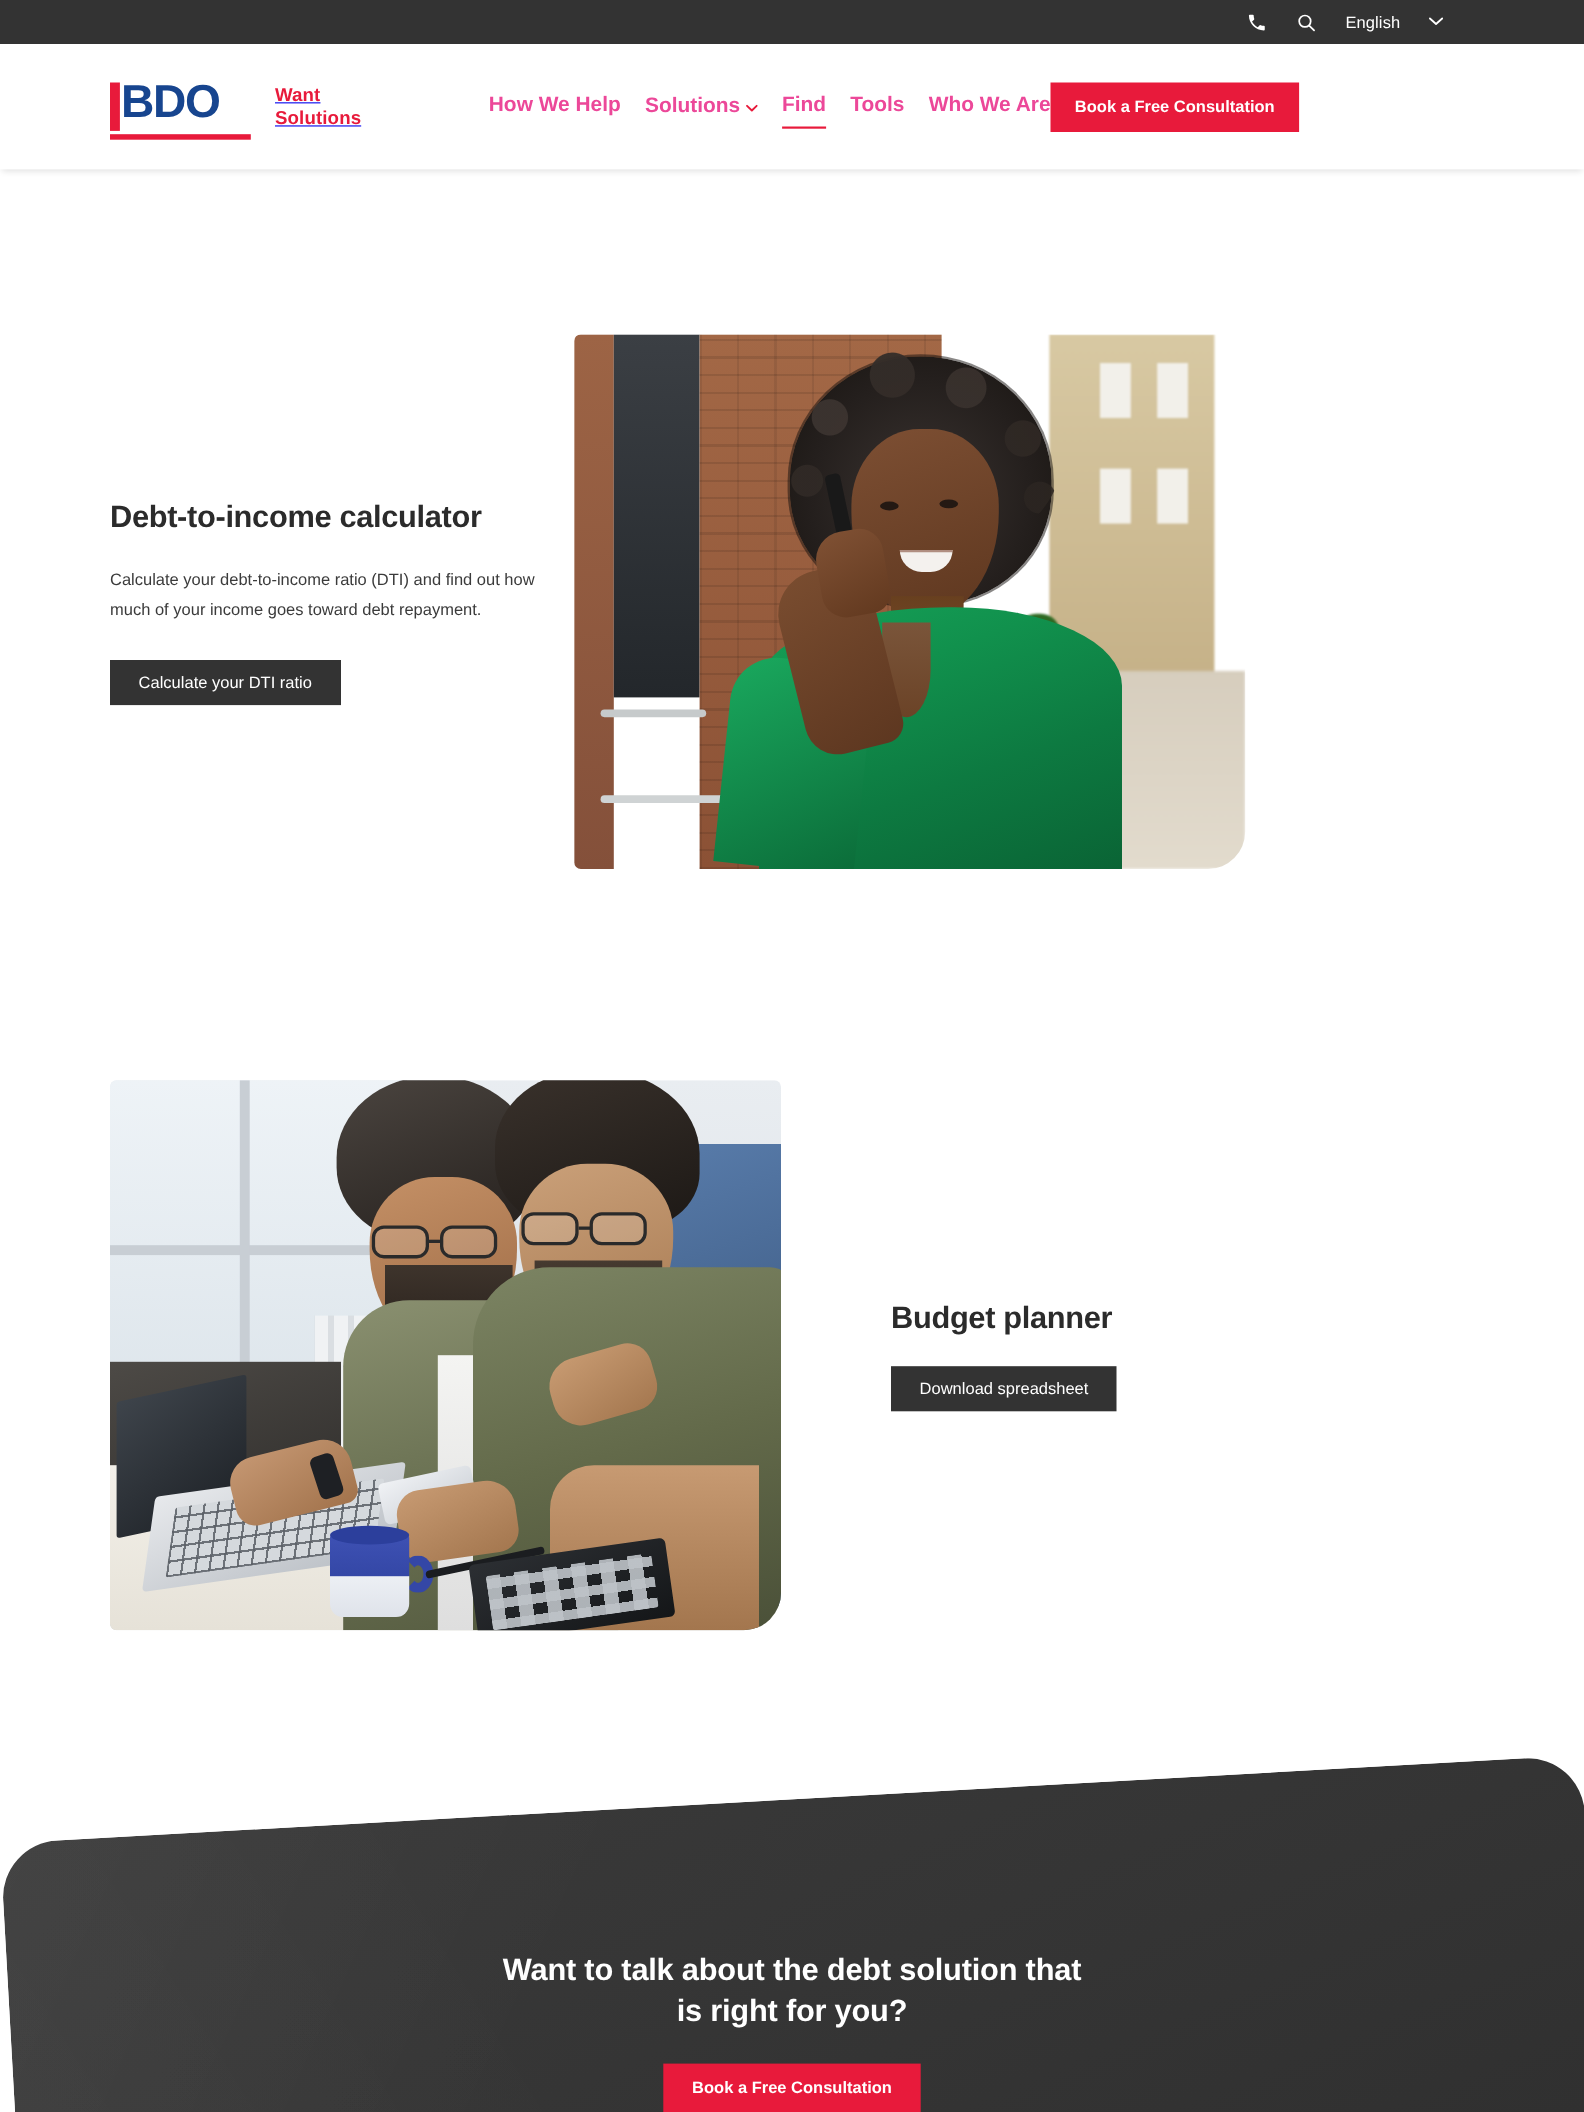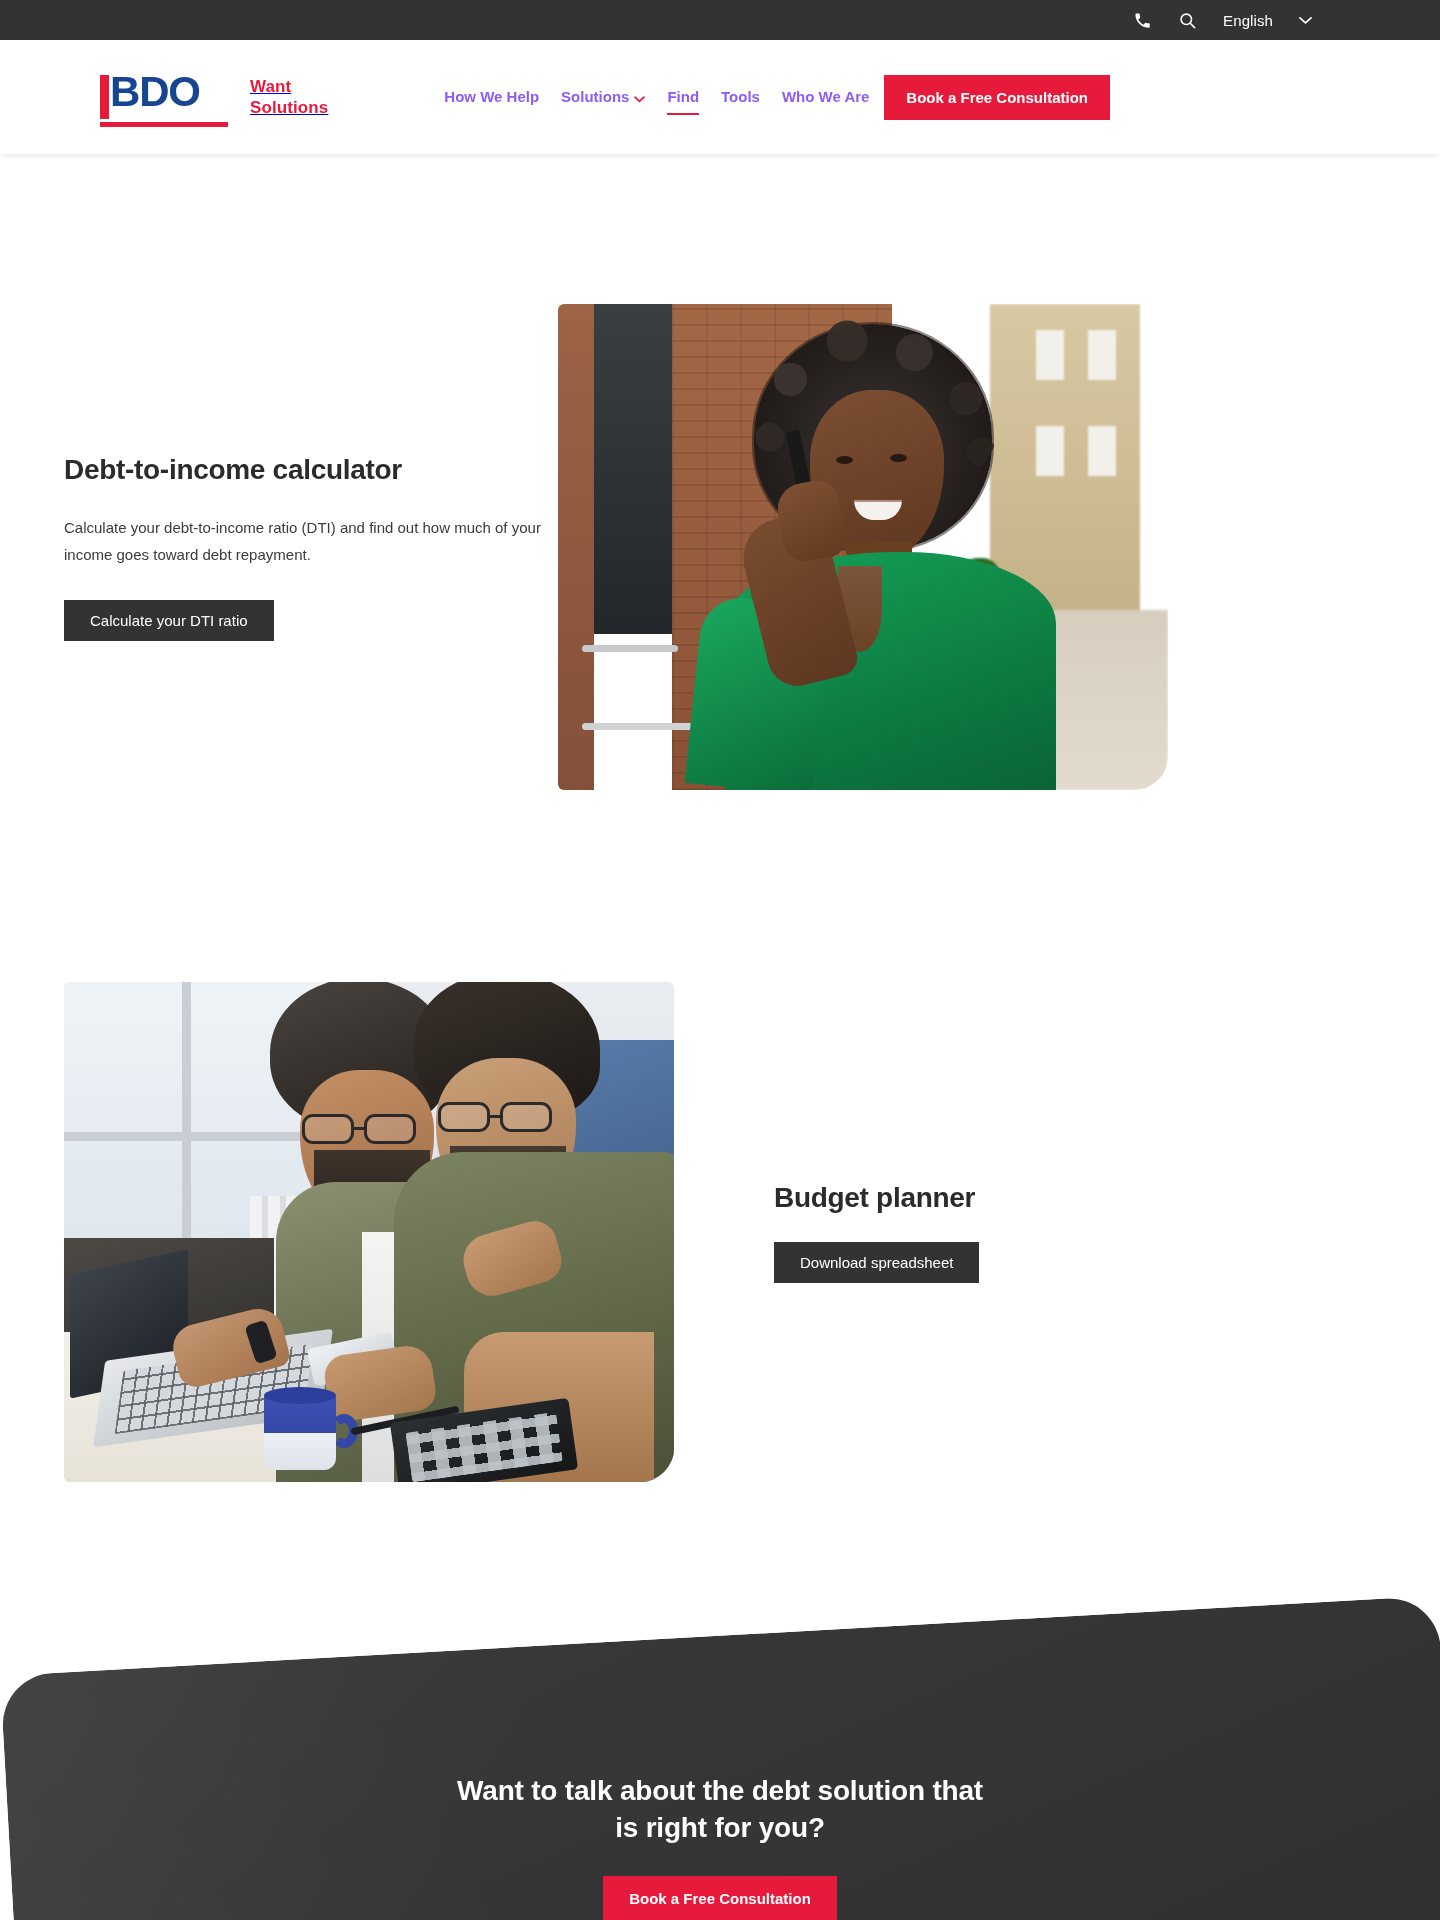--- a/index.html
+++ b/index.html
@@ -43,39 +43,39 @@
   }
   .logo-underline{
     position:absolute; left:0px; bottom:-2px; width:128px; height:5px; background:#e81a3b;
   }
   .brand-tag{
     font-size:17px; font-weight:bold; color:#e81a3b; line-height:21px; letter-spacing:.1px;
   }
 
   .mainnav{ display:flex; align-items:center; gap:22px; margin-left:116px; }
   .nav-item{
-    position:relative; font-size:15px; font-weight:bold; color:#8b5cf6;
-    cursor:pointer; display:flex; align-items:center; gap:5px; padding-bottom:2px;
+    position:relative; font-size:19px; font-weight:bold; color:#ec4899;
+    cursor:pointer; display:flex; align-items:flex-end; gap:5px; padding-bottom:2px;
     white-space:nowrap;
   }
   .nav-item.active::after{
     content:""; position:absolute; left:0; right:0; bottom:-8px; height:2px; background:#e81a3b;
   }
   .nav-caret{ display:block; margin-top:2px; }
 
   .cta-top{
     margin-left:auto; background:#e81a3b; color:#fff; border:none;
     font-family:"Liberation Sans", sans-serif;
     font-size:15px; font-weight:bold; padding:0 22px; height:45px;
     cursor:pointer; white-space:nowrap;
   }
 
   
   .section{
-    width:1232px; display:flex; align-items:center; padding:0 64px;justify-content:center;
+    width:1232px; display:flex; align-items:center; padding:0 100px;justify-content:center;
   }
   .sec-one{ margin-top:150px; }
   .sec-two{ margin-top:192px; }
 
   .col-text{ width:612px; }
   .col-text.right{ padding-left:100px; }
   .col-img{ width:612px; }
 
   .sec-title{
     font-size:28px; font-weight:bold; color:#2b2b2b; letter-spacing:-.3px;

